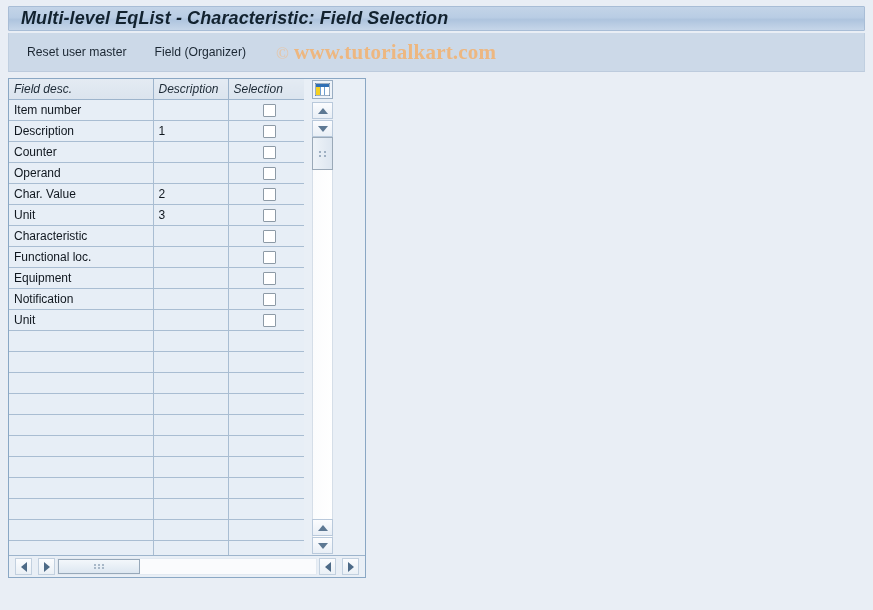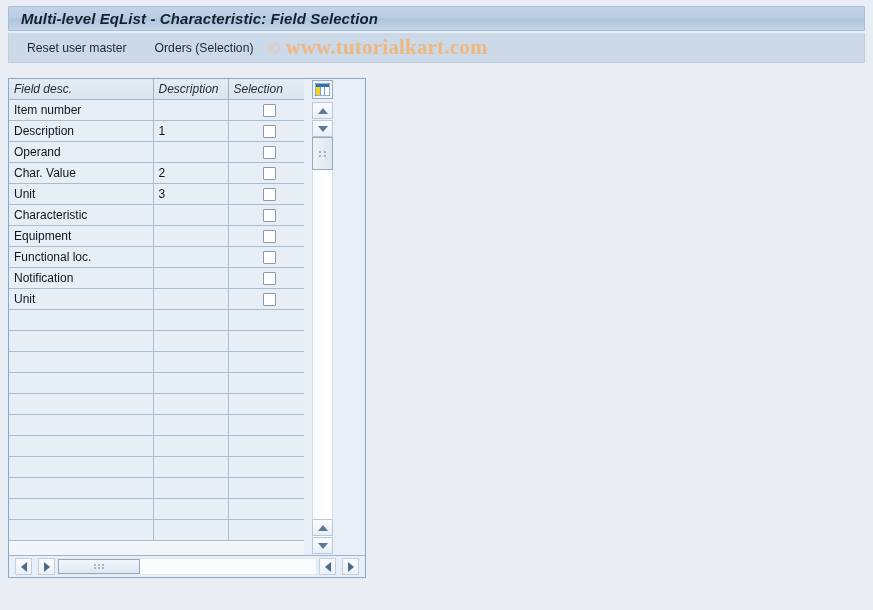--- a/index.html
+++ b/index.html
@@ -22,34 +22,34 @@
     position: absolute;
     left: 8px; top: 6px;
     width: 857px; height: 25px;
     background: linear-gradient(to bottom, #c3d4e8 0%, #b9cde4 45%, #aec4de 55%, #c6d6e9 100%);
     border: 1px solid #a8bdd6;
     border-radius: 1px;
     display: flex;
     align-items: center;
   }
   .titlebar-text {
-    font-size: 15px;
+    font-size: 18px;
     font-weight: bold;
     font-style: italic;
     color: #12222f;
     padding-left: 12px;
     letter-spacing: 0.1px;
     white-space: nowrap;
   }
 
   
   .toolbar {
     position: absolute;
     left: 8px; top: 33px;
-    width: 857px; height: 30px;
+    width: 857px; height: 39px;
     background: #ccd9e8;
     border-left: 1px solid #c0cfe0;
     border-right: 1px solid #c0cfe0;
     border-bottom: 1px solid #bdcbdd;
     display: flex;
     align-items: center;
   }
   .tbtn {
     font-size: 12.2px;
     color: #1b2733;
@@ -58,21 +58,21 @@
     white-space: nowrap;
     cursor: default;
     border: 1px solid transparent;
     border-radius: 2px;
   }
   .watermark {
     font-family: "Liberation Serif", serif;
     font-weight: bold;
     font-size: 21px;
     color: #edb780;
-    margin-left: 4px;
+    margin-left: 20px;
     white-space: nowrap;
     letter-spacing: 0.2px;
     user-select: none;
   }
   .wm-c {
     font-size: 17px;
     color: #e3c7ad;
     margin-right: 5px;
   }
 
@@ -242,21 +242,21 @@
 <body>
 
 <div id="screen">
 
   <div class="titlebar">
     <div class="titlebar-text">Multi-level EqList - Characteristic: Field Selection</div>
   </div>
 
   <div class="toolbar">
     <div class="tbtn">Reset user master</div>
-    <div class="tbtn">Orders (Selection)</div>
+    <div class="tbtn">Field (Organizer)</div>
     <div class="watermark">
       <span class="wm-c">©</span><span>www.tutorialkart.com</span>
     </div>
   </div>
 
   <div class="table-frame">
 
     <div class="grid-area">
       <table class="grid">
         <colgroup>
@@ -276,46 +276,51 @@
               <td>Item number</td>
               <td class="cell-input"></td>
               <td class="cell-chk"><span class="chk"></span></td>
             </tr>
             <tr>
               <td>Description</td>
               <td class="cell-input">1</td>
               <td class="cell-chk"><span class="chk"></span></td>
             </tr>
             <tr>
+              <td>Counter</td>
+              <td class="cell-input"></td>
+              <td class="cell-chk"><span class="chk"></span></td>
+            </tr>
+            <tr>
               <td>Operand</td>
               <td class="cell-input"></td>
               <td class="cell-chk"><span class="chk"></span></td>
             </tr>
             <tr>
               <td>Char. Value</td>
               <td class="cell-input">2</td>
               <td class="cell-chk"><span class="chk"></span></td>
             </tr>
             <tr>
               <td>Unit</td>
               <td class="cell-input">3</td>
               <td class="cell-chk"><span class="chk"></span></td>
             </tr>
             <tr>
               <td>Characteristic</td>
               <td class="cell-input"></td>
               <td class="cell-chk"><span class="chk"></span></td>
             </tr>
             <tr>
+              <td>Functional loc.</td>
+              <td class="cell-input"></td>
+              <td class="cell-chk"><span class="chk"></span></td>
+            </tr>
+            <tr>
               <td>Equipment</td>
-              <td class="cell-input"></td>
-              <td class="cell-chk"><span class="chk"></span></td>
-            </tr>
-            <tr>
-              <td>Functional loc.</td>
               <td class="cell-input"></td>
               <td class="cell-chk"><span class="chk"></span></td>
             </tr>
             <tr>
               <td>Notification</td>
               <td class="cell-input"></td>
               <td class="cell-chk"><span class="chk"></span></td>
             </tr>
             <tr>
               <td>Unit</td>

